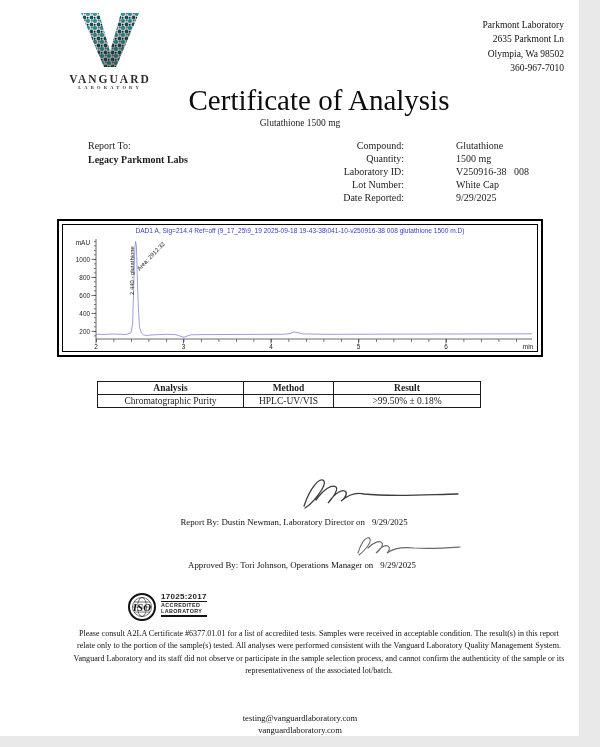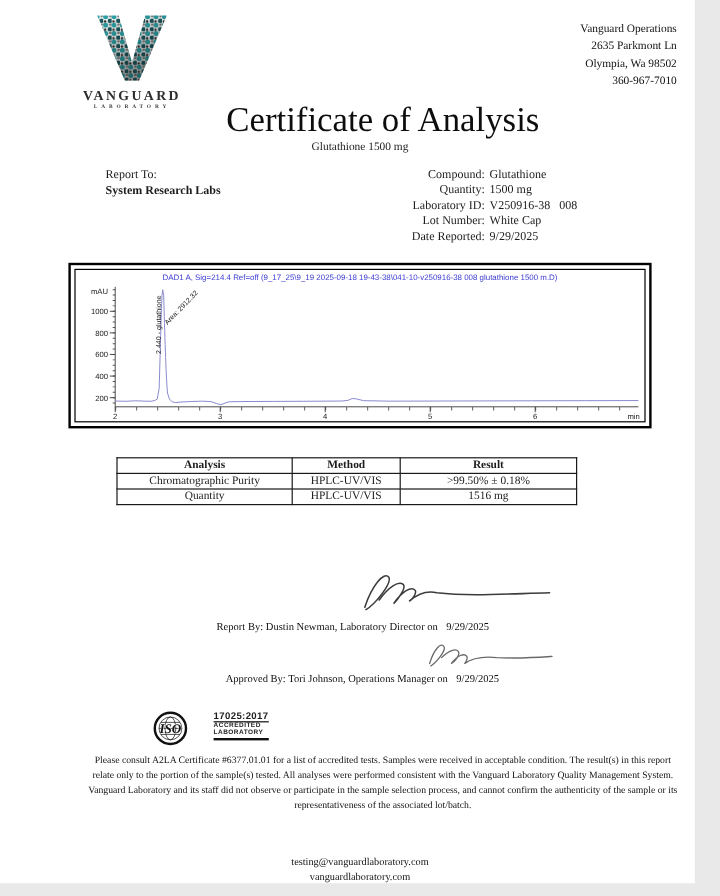--- a/index.html
+++ b/index.html
@@ -18,21 +18,21 @@
   
   .address { right:36px; top:18px; text-align:right; font-size:9.5px; line-height:1.5; color:#111; }
 
   .title { left:0; top:84px; width:600px; text-align:center; font-size:29px; color:#0d0d0d;padding-left:38px; }
   .subtitle { left:0; top:118px; width:600px; text-align:center; font-size:9.5px; }
 
   .report-to { left:88px; top:139px; font-size:10px; line-height:1.35; }
   .report-to .client { font-weight:bold; }
 
   .sample-info { left:280px; top:139px; font-size:10px; }
-  .sample-info .row { display:grid; grid-template-columns:128px auto; line-height:13.1px; }
+  .sample-info .row { display:grid; grid-template-columns:128px auto; line-height:13.1px;gap:48px; }
   .sample-info .lbl { text-align:right; padding-right:4px; }
   .sample-info .val { text-align:left; white-space:pre; }
 
   
   .chrom-outer { left:57px; top:219px; width:486px; height:138px; border:2px solid #000; padding:3px; background:#fff; }
   .chrom-inner { width:100%; height:100%; border:1px solid #000; }
   .chrom-inner svg { display:block; }
   .chart-txt { font-family:"Liberation Sans", sans-serif; }
 
   
@@ -44,21 +44,21 @@
   
   .sig1 { left:290px; top:474px; }
   .sig2 { left:348px; top:531px; }
   .sig-line { width:600px; text-align:center; font-size:8.8px; color:#111; }
   .sig-line-1 { left:-6px; top:517px; }
   .sig-line-2 { left:2px; top:560px; }
   .sig-date { margin-left:7px; }
 
   
   .iso { left:127px; top:592px; display:flex; align-items:flex-start; }
-  .iso-text { margin-left:21px; border-bottom:2px solid #111; padding-bottom:1px; }
+  .iso-text { margin-left:4px; border-bottom:2px solid #111; padding-bottom:1px; }
   .iso-l1 { font-size:8px; font-weight:bold; letter-spacing:0.3px; border-bottom:1px solid #111; font-family:"Liberation Sans", sans-serif; }
   .iso-l2, .iso-l3 { font-size:5.4px; font-weight:bold; letter-spacing:0.4px; font-family:"Liberation Sans", sans-serif; }
 
   .disclaimer { left:72px; top:628px; width:494px; font-size:8.1px; line-height:1.52; text-align:center; color:#111; }
 
   .footer { left:50px; top:712px; width:500px; text-align:center; font-size:8.6px; line-height:1.45; color:#111; }
 </style>
 </head>
 <body>
 
@@ -80,32 +80,32 @@
       </linearGradient>
     </defs>
     <path d="M2,1 L20,1 L31,40 L42,1 L60,1 L37,55 L25,55 Z" fill="url(#mosaic)"></path>
     <path d="M2,1 L20,1 L31,40 L42,1 L60,1 L37,55 L25,55 Z" fill="url(#fade)" opacity="0.55"></path>
   </svg>
   <div class="logo-brand">VANGUARD</div>
   <div class="logo-sub">LABORATORY</div>
 </div>
 
 <div class="abs address">
-  <div>Vanguard Operations</div>
+  <div>Parkmont Laboratory</div>
   <div>2635 Parkmont Ln</div>
   <div>Olympia, Wa 98502</div>
   <div>360-967-7010</div>
 </div>
 
 <div class="abs title">Certificate of Analysis</div>
 <div class="abs subtitle">Glutathione 1500 mg</div>
 
 <div class="abs report-to">
   <div>Report To:</div>
-  <div class="client">System Research Labs</div>
+  <div class="client">Legacy Parkmont Labs</div>
 </div>
 
 <div class="abs sample-info">
   <div class="row">
     <span class="lbl">Compound:</span>
     <span class="val">Glutathione</span>
   </div>
   <div class="row">
     <span class="lbl">Quantity:</span>
     <span class="val">1500 mg</span>
@@ -185,25 +185,20 @@
       <th class="col-a">Analysis</th>
       <th class="col-m">Method</th>
       <th class="col-r">Result</th>
     </tr>
   </thead>
   <tbody>
     <tr>
       <td>Chromatographic Purity</td>
       <td>HPLC-UV/VIS</td>
       <td>&gt;99.50% ± 0.18%</td>
-    </tr>
-    <tr>
-      <td>Quantity</td>
-      <td>HPLC-UV/VIS</td>
-      <td>1516 mg</td>
     </tr>
   </tbody>
 </table>
 
 <svg class="abs sig1" width="180" height="40" viewBox="0 0 180 40">
   <path fill="none" stroke="#3c3c3c" stroke-width="1.3" stroke-linecap="round" d="M14,32 C20,14 30,2 34,7 C37,12 22,30 15,34 M26,26 C34,15 42,10 46,13 C49,16 41,26 38,29 C45,19 53,14 56,18 C57.5,21 53,26 51,27 C58,21 66,18 74,20 C100,23 130,21 168,20"></path>
 </svg>
 <div class="abs sig-line sig-line-1">
   <span>Report By: Dustin Newman, Laboratory Director on</span><span class="sig-date">9/29/2025</span>
 </div>

